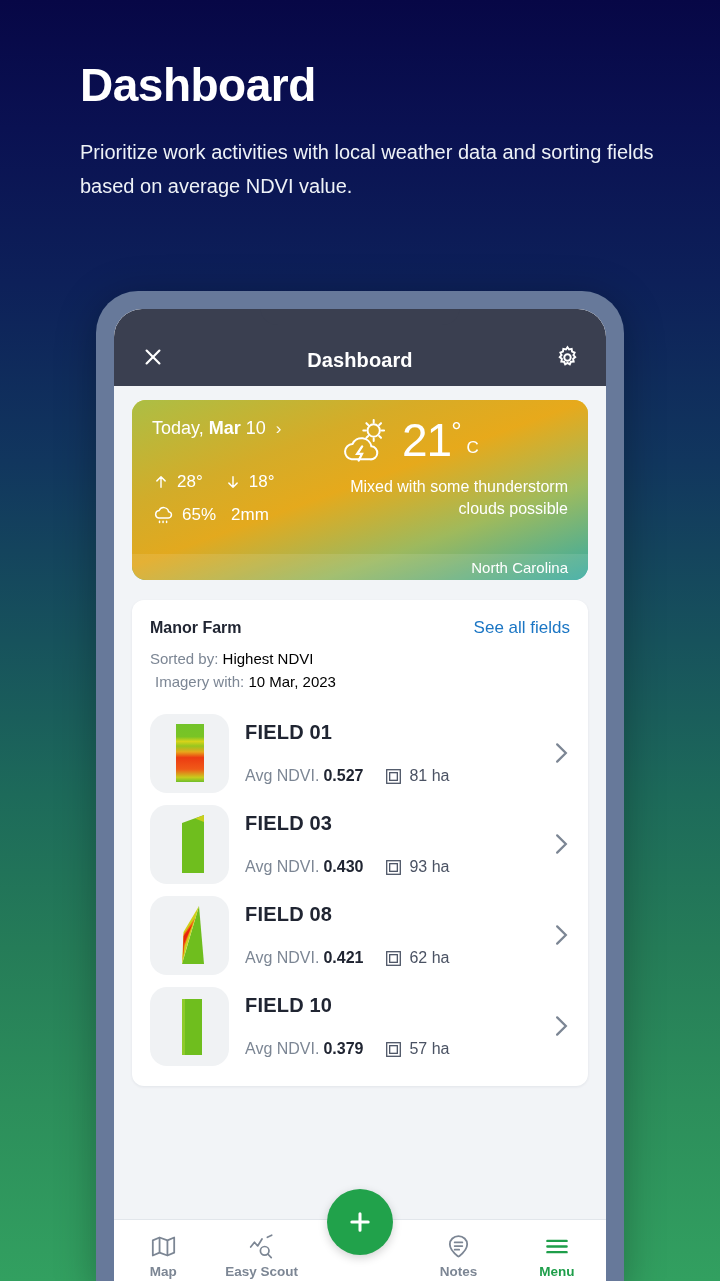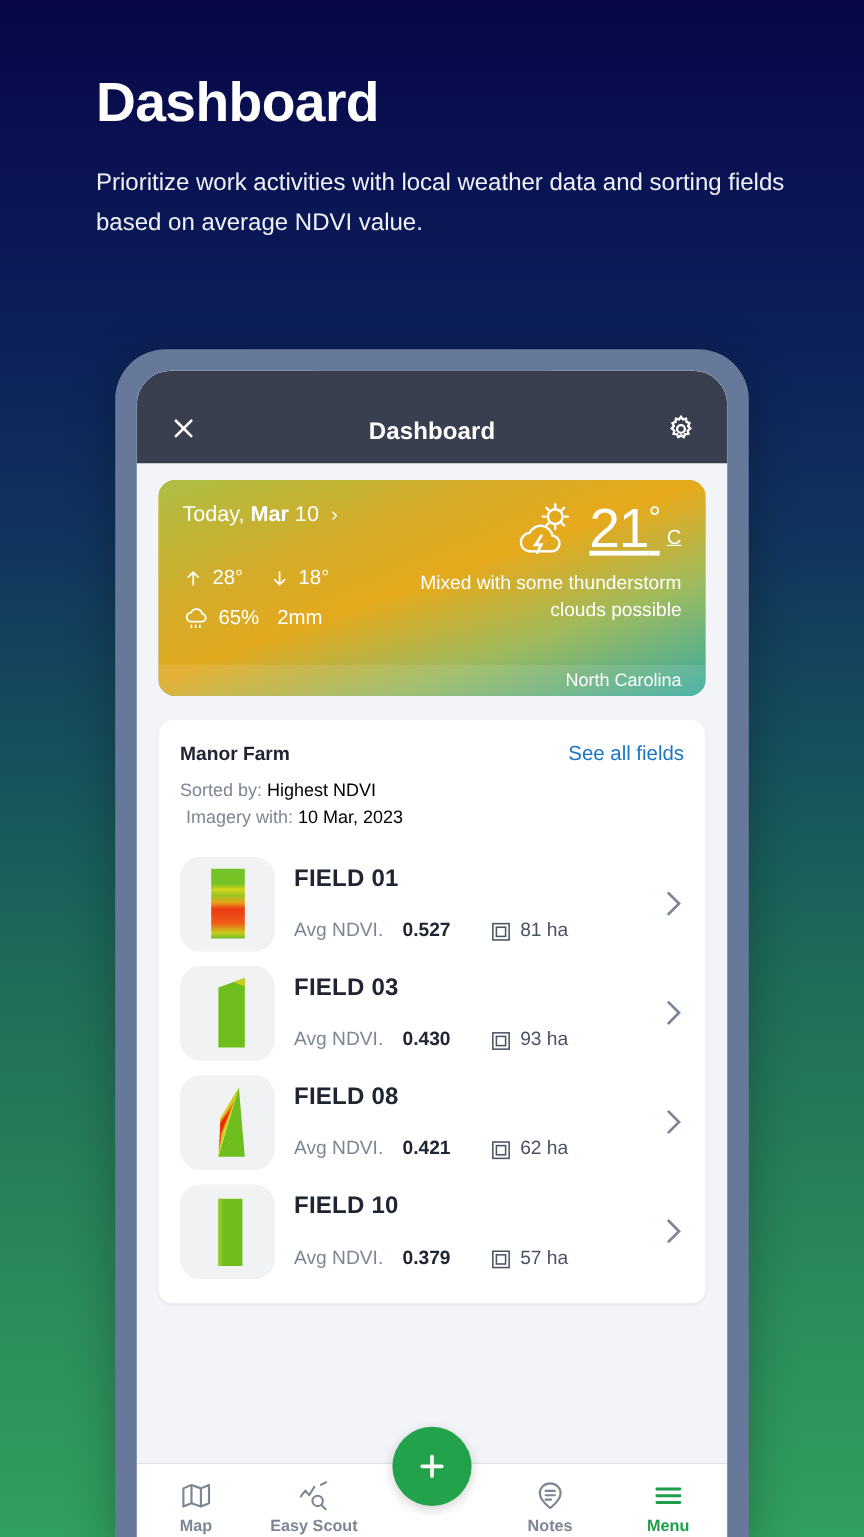--- a/index.html
+++ b/index.html
@@ -107,21 +107,21 @@
   }
   .w-top { position: relative; padding: 18px 20px 0 20px; display: flex; }
   .w-left { flex: 1; }
   .w-date { font-size: 18px; display: flex; align-items: center; gap: 10px; }
   .w-date b { font-weight: bold; }
   .w-chev { font-size: 17px; opacity: .95; }
   .w-stats { margin-top: 26px; font-size: 17px; line-height: 1.95; }
   .w-stats .row { display: flex; align-items: center; gap: 7px; }
   .w-stats .gap { margin-left: 14px; }
   .w-right { width: 230px; text-align: right; }
-  .w-temp-row { display: flex; align-items: flex-start; justify-content: flex-end; gap: 8px; text-decoration: underline; }
+  .w-temp-row { display: flex; align-items: flex-start; justify-content: flex-start; gap: 8px; }
   .w-temp { font-size: 46px; font-weight: 300; line-height: .96; letter-spacing: -1px; }
   .w-temp sup { font-size: 26px; vertical-align: super; }
   .w-unit { font-size: 17px; align-self: flex-start; margin-top: 20px; margin-left: -2px; }
   .w-desc { margin-top: 8px; font-size: 16px; line-height: 1.35; }
   .w-loc {
     position: absolute; left: 0; right: 0; bottom: 0; height: 26px;
     background: rgba(255,255,255,.10);
     display: flex; align-items: center; justify-content: flex-end;
     padding-right: 20px; font-size: 15px;
   }
@@ -148,21 +148,21 @@
   }
   .thumb {
     width: 79px; height: 79px; border-radius: 17px;
     background: #f0f2f4;
     display: flex; align-items: center; justify-content: center;
     flex: none;
   }
   .thumb svg { display: block; }
   .f-info { flex: 1; padding-left: 16px; }
   .f-name { font-size: 20px; font-weight: bold; color: #202532; letter-spacing: .2px; }
-  .f-sub { margin-top: 23px; display: flex; align-items: center; font-size: 16px; color: #7c8694; gap: 12px; }
+  .f-sub { margin-top: 23px; display: flex; align-items: center; font-size: 16px; color: #7c8694; }
   .f-sub b { color: #202532; font-weight: bold; margin-left: 4px; }
   .f-area { display: flex; align-items: center; gap: 7px; margin-left: 22px; color: #4a5263; }
   .f-chev { width: 26px; color: #7c8694; display: flex; justify-content: flex-end; }
 
   
   .navwrap { position: absolute; left: 0; right: 0; bottom: 0; height: 72px; }
   .nav {
     position: absolute; inset: 0;
     background: #ffffff;
     border-top: 1px solid #e2e6eb;

